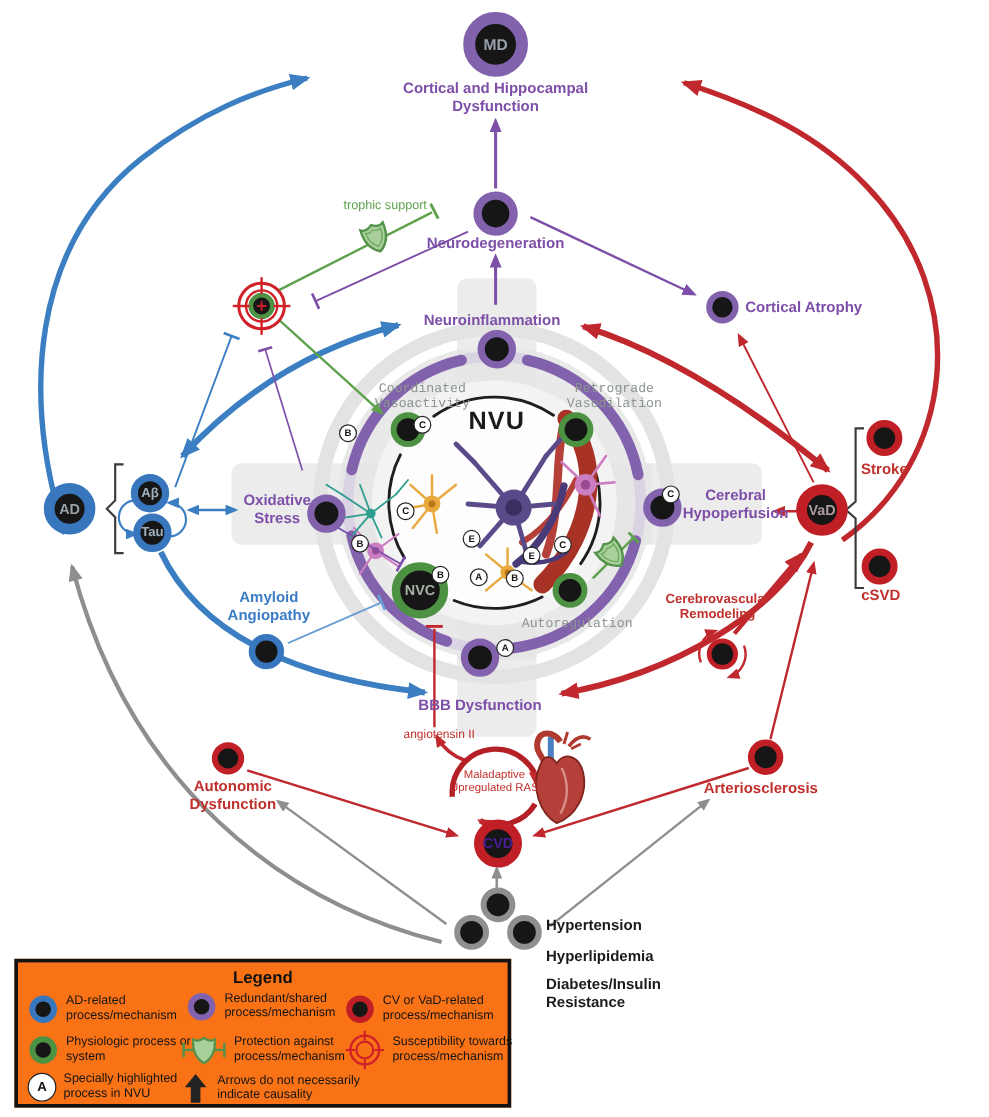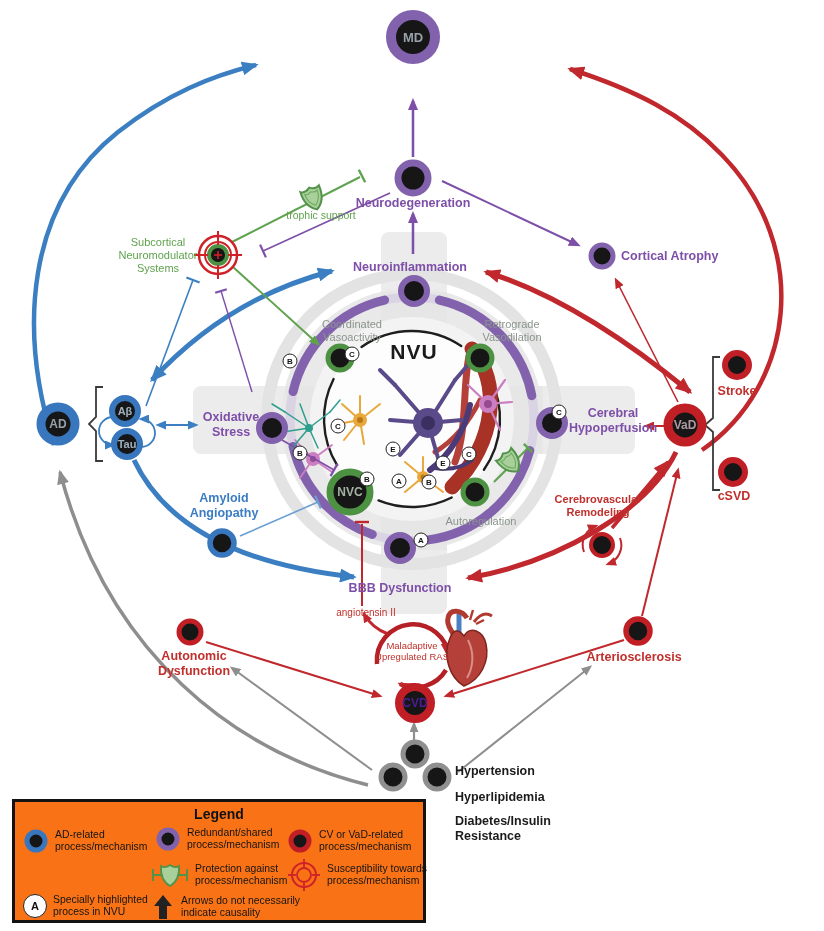--- a/index.html
+++ b/index.html
@@ -5,25 +5,25 @@
   html,body{margin:0;padding:0;background:#fff;}
   .stage{position:relative;width:824px;height:931px;background:#ffffff;overflow:hidden;
          font-family:"Liberation Sans","DejaVu Sans",sans-serif;}
   .stage svg.base{position:absolute;left:0;top:0;}
   .lbl{position:absolute;transform:translate(-50%,-50%);text-align:center;font-weight:700;
        line-height:1.16;white-space:normal;}
   .purple{color:#7d4fa8;}
   .blue{color:#3b7cc4;}
   .red{color:#c0302c;}
   .green{color:#5fa24e;font-weight:400;}
-  .graygreen{color:#8b948d;font-weight:400;}
+  .graygreen{color:#8b948d;font-weight:400;font-family:Liberation Mono, monospace;}
   .black{color:#1b1b1b;}
   .s12{font-size:12.5px;}
   .s11{font-size:11px;}
-  .s10{font-size:10.5px;margin-top:44px;}
+  .s10{font-size:10.5px;}
   .nvu-title{font-size:21px;font-weight:600;letter-spacing:1px;}
   .abbr{position:absolute;transform:translate(-50%,-50%);font-weight:700;color:#98a0aa;}
   .badge{position:absolute;width:13px;height:13px;border:1.4px solid #222;border-radius:50%;
          background:#fff;color:#111;font-size:8px;font-weight:700;display:flex;
          align-items:center;justify-content:center;transform:translate(-50%,-50%);z-index:6;}
   .left-align{transform:translate(0,-50%);text-align:left;}
   
   .legend{position:absolute;left:12px;top:799px;width:414px;height:124px;background:#f97316;
           border:3px solid #131313;box-sizing:border-box;z-index:8;}
   .legend-title{position:absolute;left:0;right:0;top:4px;text-align:center;font-size:14px;
@@ -318,24 +318,24 @@
           <circle cx="415" cy="703" r="16" fill="#161616" stroke="#c11f26" stroke-width="8"></circle>
         </g>
     <g>
       <circle cx="415" cy="754" r="12" fill="#161616" stroke="#8f8f8f" stroke-width="5"></circle>
       <circle cx="393" cy="777" r="12" fill="#161616" stroke="#8f8f8f" stroke-width="5"></circle>
       <circle cx="437" cy="777" r="12" fill="#161616" stroke="#8f8f8f" stroke-width="5"></circle>
     </g>
   </g>
 </svg>
 
+<div class="lbl purple s12" style="left:413px;top:81px;width:205px;">Cortical and Hippocampal Dysfunction</div>
 <div class="abbr" style="left:413px;top:37px;font-size:13px;">MD</div>
 <div class="lbl purple s12" style="left:413px;top:203px;width:170px;">Neurodegeneration</div>
 <div class="lbl green s10" style="left:321px;top:171px;width:110px;">trophic support</div>
-<div class="lbl green s11" style="left:158px;top:255px;width:112px;">Subcortical Neuromodulator Systems</div>
 <div class="lbl purple s12" style="left:410px;top:267px;width:160px;">Neuroinflammation</div>
 <div class="lbl purple s12 left-align" style="left:621px;top:256px;width:120px;">Cortical Atrophy</div>
 <div class="lbl black nvu-title" style="left:414px;top:352px;">NVU</div>
 <div class="lbl graygreen s11" style="left:352px;top:331px;width:96px;">Coordinated Vasoactivity</div>
 <div class="lbl graygreen s11" style="left:512px;top:331px;width:96px;text-align:center;">Retrograde Vasodilation</div>
 <div class="lbl purple s12" style="left:231px;top:424px;width:80px;">Oxidative Stress</div>
 <div class="lbl purple s12" style="left:613px;top:420px;width:122px;">Cerebral Hypoperfusion</div>
 <div class="abbr" style="left:350px;top:492px;font-size:12px;color:#a3b2a3;">NVC</div>
 <div class="lbl graygreen s11" style="left:481px;top:521px;width:120px;">Autoregulation</div>
 <div class="lbl purple s12" style="left:400px;top:588px;width:140px;">BBB Dysfunction</div>
@@ -390,20 +390,28 @@
     <span class="lg-text">Redundant/shared process/mechanism</span>
   </div>
   <div class="lg-item" style="left:272px;top:26px;width:138px;">
     <span class="lg-icon">
           <svg width="26" height="26">
             <circle cx="13" cy="13" r="9" fill="#161616" stroke="#c11f26" stroke-width="5"></circle>
           </svg>
         </span>
     <span class="lg-text">CV or VaD-related process/mechanism</span>
   </div>
+  <div class="lg-item" style="left:8px;top:60px;width:150px;">
+    <span class="lg-icon">
+          <svg width="26" height="26">
+            <circle cx="13" cy="13" r="9" fill="#161616" stroke="#4d9143" stroke-width="5"></circle>
+          </svg>
+        </span>
+    <span class="lg-text">Physiologic process or system</span>
+  </div>
   <div class="lg-item" style="left:136px;top:60px;width:142px;">
     <span class="lg-icon">
           <svg width="38" height="26" viewBox="0 0 38 26">
       <line x1="2" y1="13" x2="36" y2="13" stroke="#53924a" stroke-width="2"></line>
       <line x1="36" y1="7" x2="36" y2="19" stroke="#53924a" stroke-width="2"></line>
       <line x1="2" y1="7" x2="2" y2="19" stroke="#53924a" stroke-width="2"></line>
       <g transform="translate(19,13)">
               <path d="M0 -10 C3.5 -7.5 7 -7.5 9 -9 C9.5 -1 7 7 0 11 C-7 7 -9.5 -1 -9 -9 C-7 -7.5 -3.5 -7.5 0 -10 Z" fill="#a9cf9b" stroke="#53924a" stroke-width="1.8"></path>
             </g>
     </svg>

